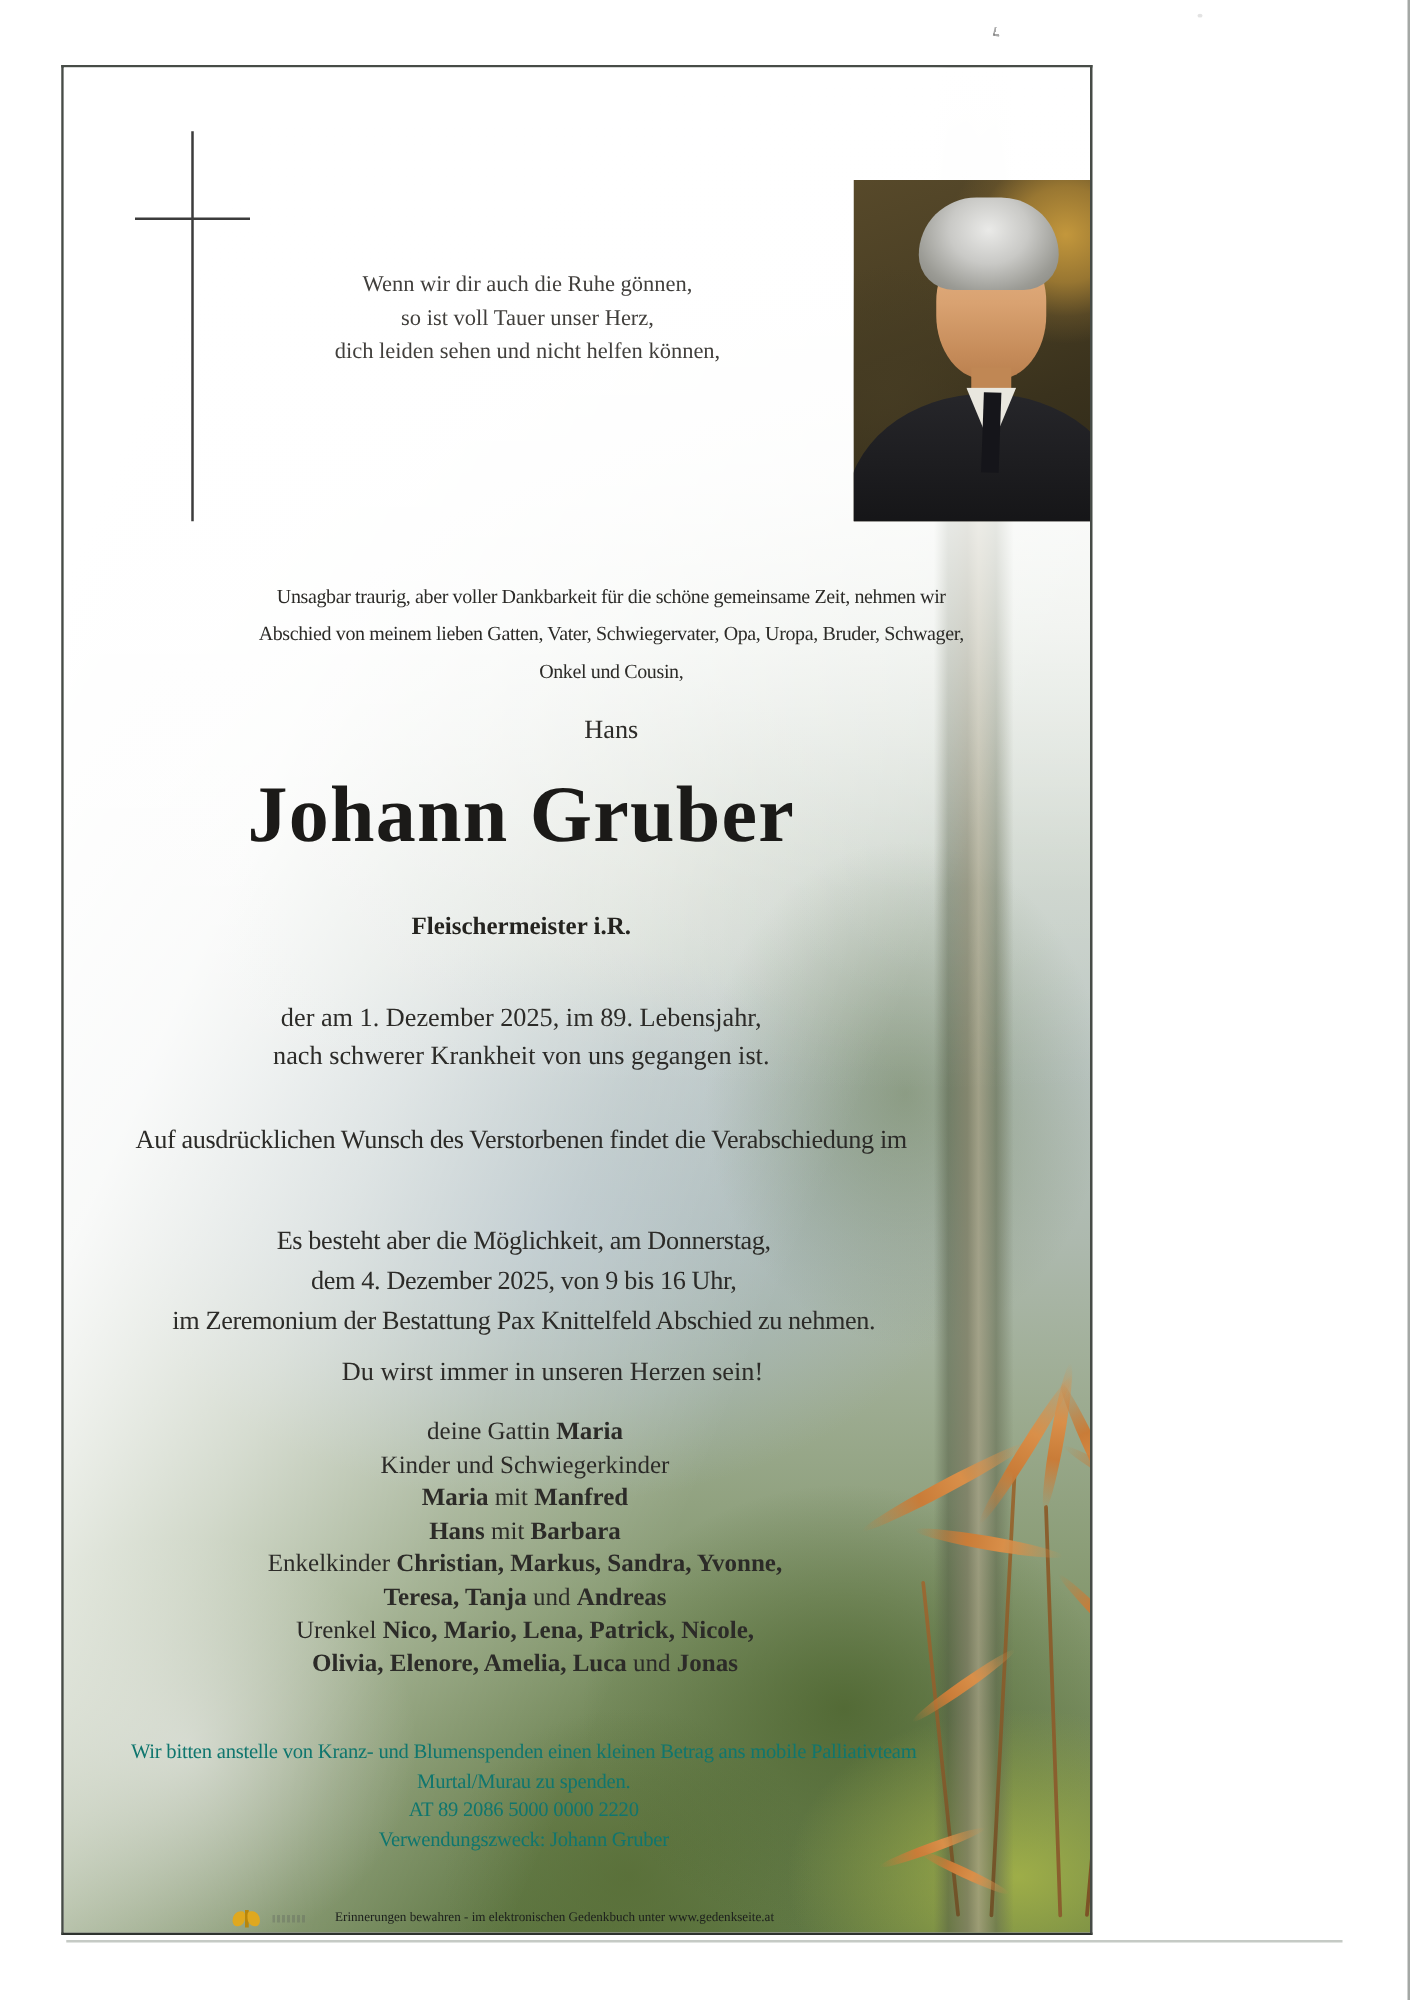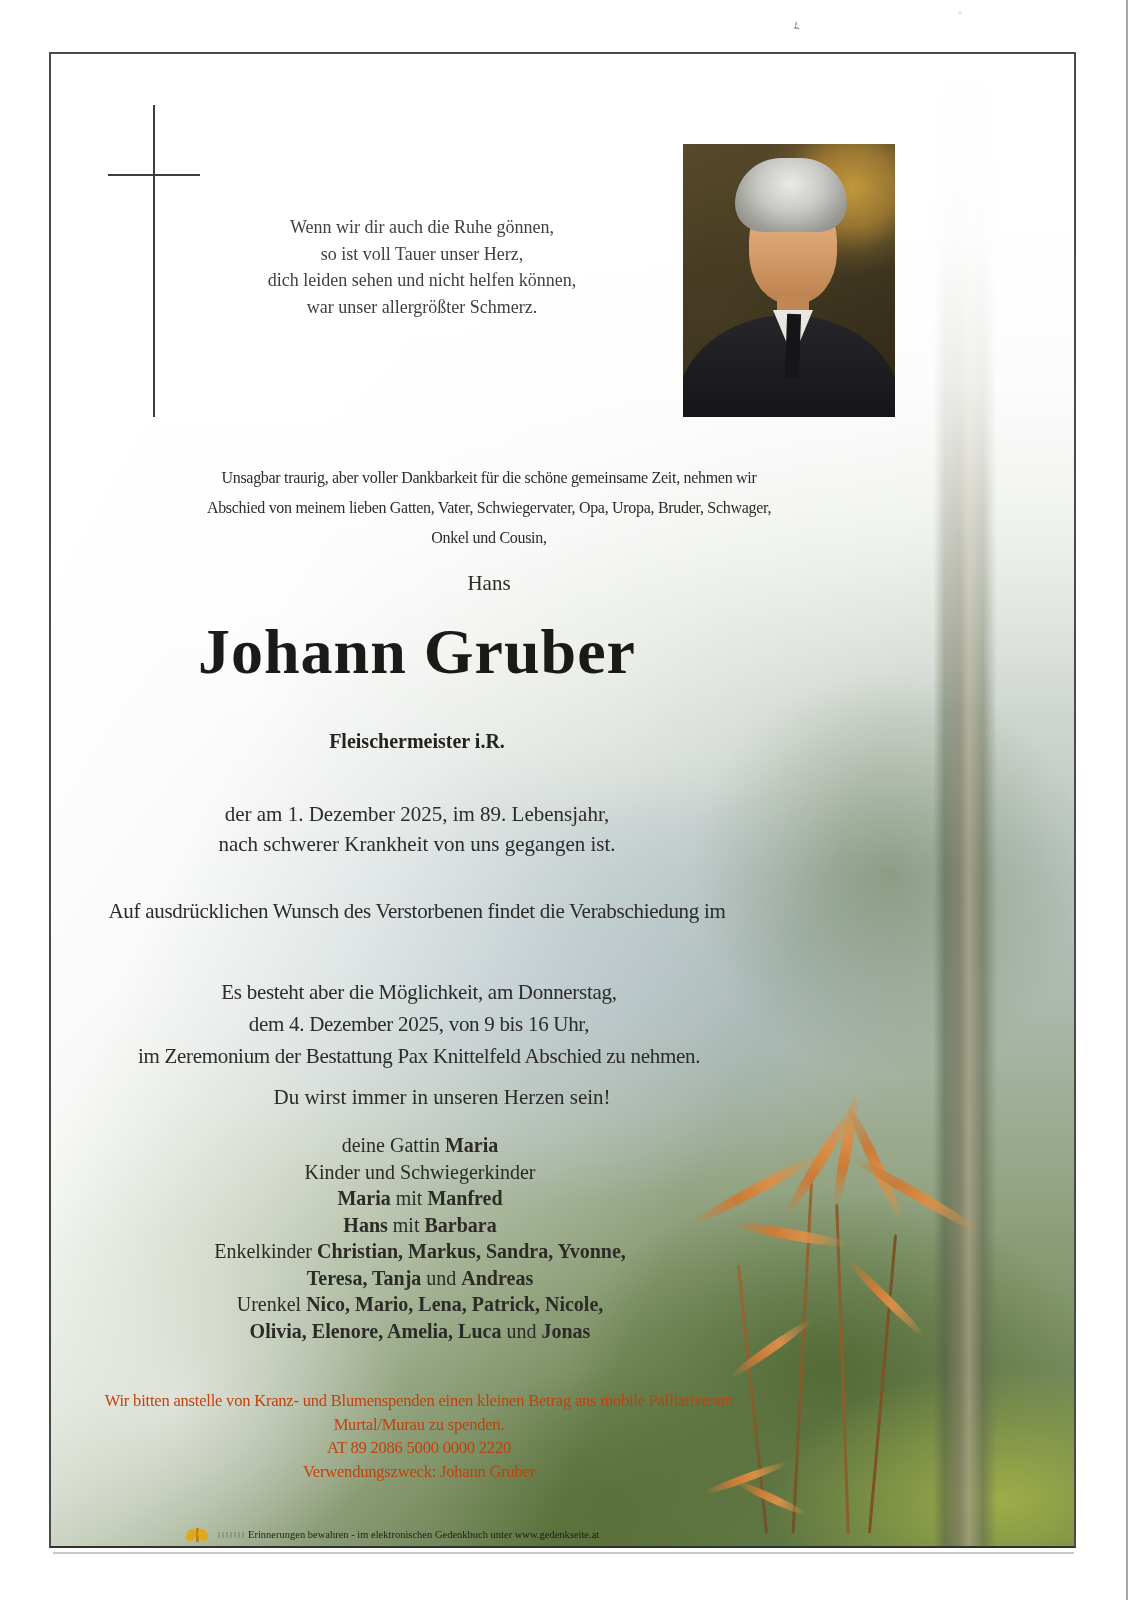--- a/index.html
+++ b/index.html
@@ -9,21 +9,21 @@
   .page{position:absolute;inset:0;background:#ffffff;}
 
   .scan-edge{position:absolute;left:1126px;top:0;width:2px;height:1600px;background:#8d928e;opacity:.8;}
   .speck{position:absolute;background:rgba(110,110,110,.55);}
   .speck1{left:795px;top:22px;width:5px;height:7px;transform:rotate(12deg);
           background:linear-gradient(90deg,rgba(110,110,110,.6) 30%,transparent 30%),
                      linear-gradient(0deg,rgba(110,110,110,.6) 25%,transparent 25%);}
   .speck2{left:958px;top:11px;width:4px;height:3px;opacity:.35;border-radius:50%;}
 
   
-  .card{position:absolute;left:49px;top:52px;width:1027px;height:1496px;
+  .card{position:absolute;left:49px;top:52px;width:825px;height:1496px;
         border:2px solid #474c47;border-bottom-color:#2f332f;background:#fff;
         box-sizing:border-box;overflow:hidden;}
   .underline-below-card{position:absolute;left:53px;top:1552px;width:1021px;height:2px;background:#adb3ad;opacity:.7;}
 
   
   .bg-photo{position:absolute;inset:0;
     background:
       
       linear-gradient(90deg, rgba(70,80,60,0) 0%, rgba(85,95,70,.55) 18%, rgba(125,125,100,.8) 42%, rgba(162,157,130,.78) 56%, rgba(100,108,82,.6) 78%, rgba(70,80,60,0) 100%) no-repeat 92% 0 / 64px 100%,
       
@@ -99,32 +99,32 @@
   .poem{left:371px;top:160px;font-size:18px;line-height:26.5px;color:#413f3c;}
   .intro{left:438px;top:409px;font-size:16px;line-height:30px;letter-spacing:-.3px;}
   .salutation{left:438px;top:517px;font-size:21px;}
   .name{left:366px;top:566px;font-size:64px;line-height:1;font-weight:bold;letter-spacing:1px;color:#1b1a18;}
   .profession{left:366px;top:676px;font-size:20px;font-weight:bold;color:#24231f;}
   .death{left:366px;top:745px;font-size:21px;line-height:30px;}
   .farewell{left:366px;top:842px;font-size:21px;line-height:31px;letter-spacing:-.3px;}
   .viewing{left:368px;top:922px;font-size:21px;line-height:32px;letter-spacing:-.3px;}
   .closing{left:367px;top:1031px;font-size:21px;margin-left:24px;}
   .family{left:369px;top:1078px;font-size:20px;line-height:26.5px;}
-  .donation{left:368px;top:1335px;font-size:16.5px;line-height:23.5px;letter-spacing:-.2px;color:#c2410c;}
+  .donation{left:368px;top:1335px;font-size:16.5px;line-height:23.5px;letter-spacing:-.2px;color:#0f766e;}
 
   
   .footer{position:absolute;left:0;bottom:1px;width:100%;height:21px;display:flex;align-items:center;}
   .emblem{margin-left:135px;width:26px;height:14px;position:relative;flex:none;}
   .wing{position:absolute;top:1px;width:10px;height:12px;background:#dfa81f;}
   .wing-l{left:0;border-radius:70% 30% 60% 40%;}
   .wing-r{left:12px;border-radius:30% 70% 40% 60%;}
   .emblem-body{position:absolute;left:10px;top:0;width:3px;height:14px;background:#b8860b;}
   .smudge{margin-left:6px;width:26px;height:6px;flex:none;opacity:.6;
       background:repeating-linear-gradient(90deg, rgba(90,95,90,.55) 0 2px, transparent 2px 4px);}
-  .footer-text{margin-left:4px;font-size:10.5px;color:#1c1f1c;white-space:nowrap;}
+  .footer-text{margin-left:24px;font-size:10.5px;color:#1c1f1c;white-space:nowrap;}
 </style>
 </head>
 <body>
 
 <div class="page">
 
   <div class="scan-edge"></div>
   <div class="speck speck1"></div>
   <div class="speck speck2"></div>
 
@@ -161,21 +161,20 @@
       <div class="p-neck"></div>
       <div class="p-suit"></div>
       <div class="p-shirt"></div>
       <div class="p-tie"></div>
     </div>
 
     <div class="blk poem">
         <div class="ln">Wenn wir dir auch die Ruhe gönnen,</div>
         <div class="ln">so ist voll Tauer unser Herz,</div>
         <div class="ln">dich leiden sehen und nicht helfen können,</div>
-        <div class="ln">war unser allergrößter Schmerz.</div>
       </div>
 
     <div class="blk intro">
         <div class="ln">Unsagbar traurig, aber voller Dankbarkeit für die schöne gemeinsame Zeit, nehmen wir</div>
         <div class="ln">Abschied von meinem lieben Gatten, Vater, Schwiegervater, Opa, Uropa, Bruder, Schwager,</div>
         <div class="ln">Onkel und Cousin,</div>
       </div>
 
     <div class="blk salutation">Hans</div>
 

